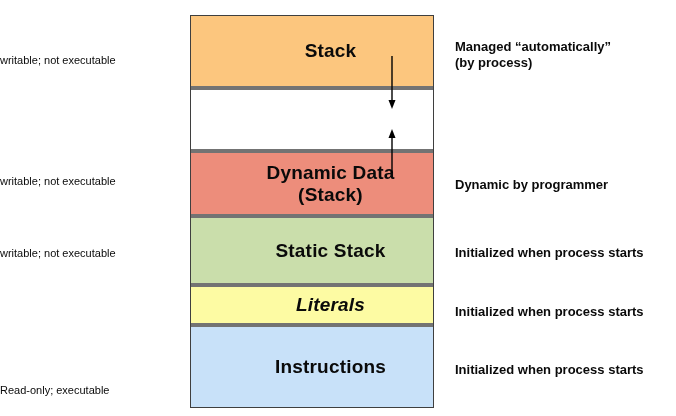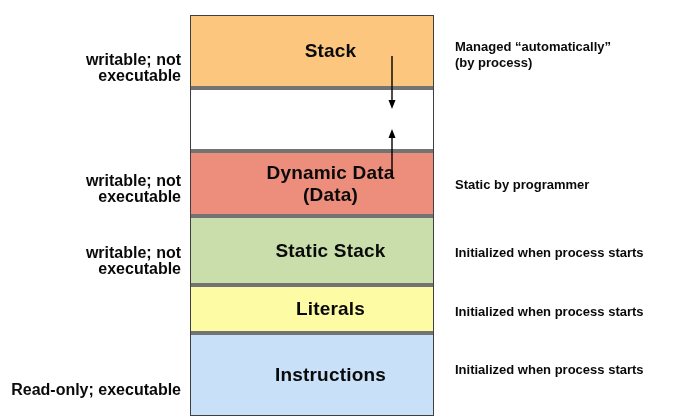--- a/index.html
+++ b/index.html
@@ -39,31 +39,31 @@
     font-weight: bold;
     color: #0a0a0a;
     line-height: 1.15;
     text-align: center;
     letter-spacing: 0.2px;
   }
   .seg-stack        { height: 70px; }
   .seg-gap          { height: 63px; }
   .seg-heap         { height: 65px; }
   .seg-static-data  { height: 69px; }
-  .seg-literals     { height: 48px; }
+  .seg-literals     { height: 40px; font-style: italic; }
   .seg-instructions { height: 84px; }
 
   
   .left-label {
     position: absolute;
     left: 0;
     width: 181px;
-    text-align: right;
-    font-size: 16px;
-    font-weight: bold;
+    text-align: left;
+    font-size: 11px;
+    font-weight: normal;
     color: #0a0a0a;
     line-height: 16px;
   }
   .right-label {
     position: absolute;
     left: 455px;
     width: 215px;
     text-align: left;
     font-size: 13px;
     font-weight: bold;
@@ -100,21 +100,21 @@
   <div class="left-label ll-3">writable; not executable</div>
   <div class="left-label ll-5">Read-only; executable</div>
 
   <div class="memory-column">
     <div class="segment seg-stack" style="background-color: rgb(252, 198, 126);">
       <div class="seg-title">Stack</div>
     </div>
     <div class="segment seg-gap" style="background-color: rgb(255, 255, 255);"></div>
     <div class="segment seg-heap" style="background-color: rgb(237, 141, 123);">
       <div class="seg-title">Dynamic Data</div>
-      <div class="seg-title">(Data)</div>
+      <div class="seg-title">(Stack)</div>
     </div>
     <div class="segment seg-static-data" style="background-color: rgb(202, 222, 171);">
       <div class="seg-title">Static Stack</div>
     </div>
     <div class="segment seg-literals" style="background-color: rgb(253, 251, 163);">
       <div class="seg-title">Literals</div>
     </div>
     <div class="segment seg-instructions" style="background-color: rgb(200, 225, 249);">
       <div class="seg-title">Instructions</div>
     </div>
@@ -126,18 +126,18 @@
   </svg>
   <svg class="arrow arrow-up" width="12" height="44">
     <polygon points="2.5,9 9.5,9 6,0" fill="#000000"></polygon>
     <line x1="6" y1="8" x2="6" y2="44" stroke="#000000" stroke-width="1.4"></line>
   </svg>
 
   <div class="right-label rl-1">
     <div>Managed “automatically”</div>
     <div>(by process)</div>
   </div>
-  <div class="right-label rl-2">Static by programmer</div>
+  <div class="right-label rl-2">Dynamic by programmer</div>
   <div class="right-label rl-3">Initialized when process starts</div>
   <div class="right-label rl-4">Initialized when process starts</div>
   <div class="right-label rl-5">Initialized when process starts</div>
 
 </div>
 
 </body></html>

